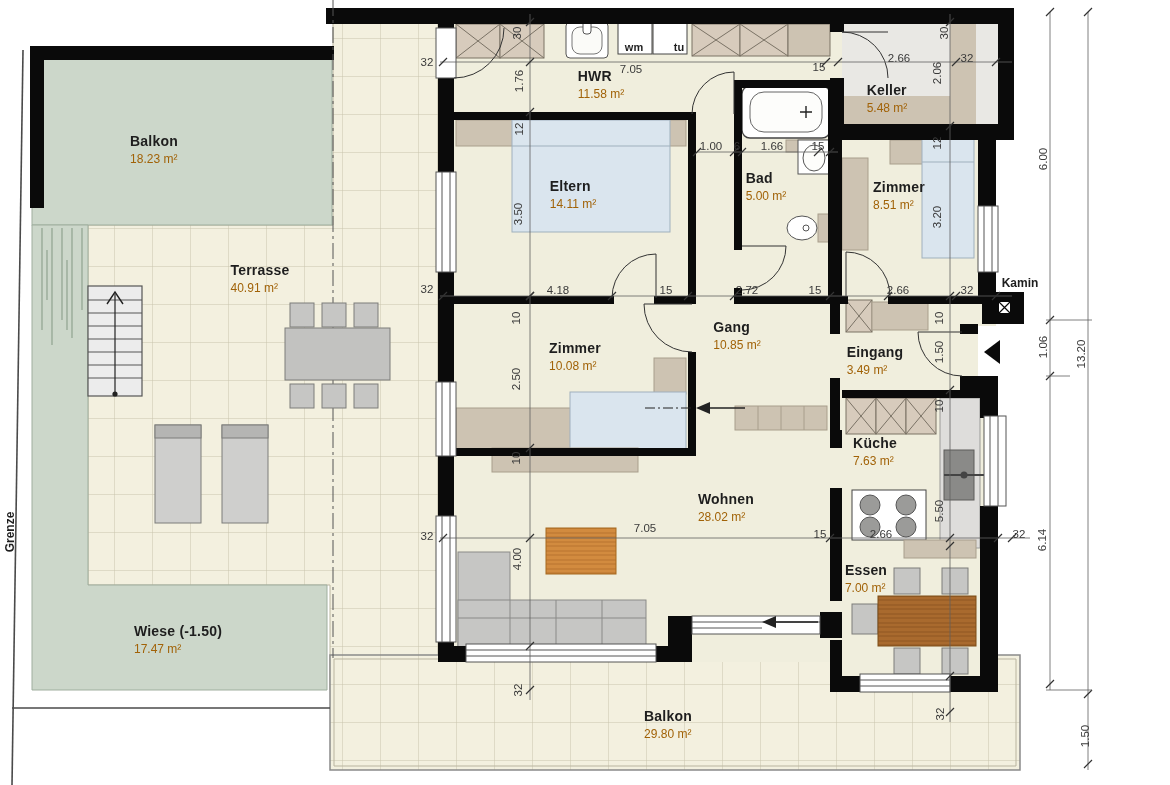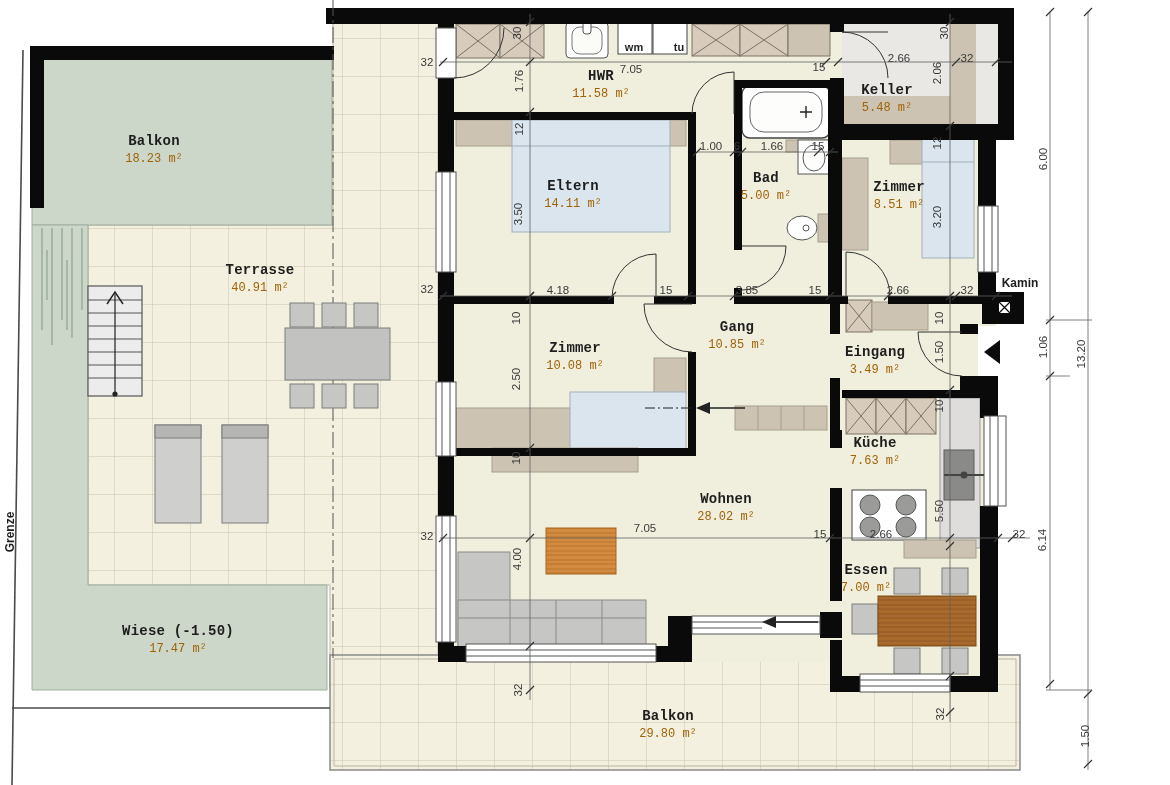--- a/index.html
+++ b/index.html
@@ -1,20 +1,20 @@
 <!DOCTYPE html>
 <html><head>
 <meta charset="utf-8">
 <style>
   html,body{margin:0;padding:0;background:#ffffff;}
   #plan{position:relative;width:1170px;height:785px;background:#ffffff;overflow:hidden;
         font-family:"Liberation Sans",sans-serif;}
   #plan svg{position:absolute;left:0;top:0;}
-  .lbl{position:absolute;transform:translate(-50%,-50%);text-align:center;white-space:nowrap;
-       color:#1e1e1e;pointer-events:none;font-family:Liberation Mono, monospace;}
+  .lbl{position:absolute;transform:translate(-50%,-50%);text-align:left;white-space:nowrap;
+       color:#1e1e1e;pointer-events:none;}
   .lbl .nm{display:block;font-weight:bold;font-size:14px;letter-spacing:.2px;}
   .lbl .ar{display:block;font-size:12px;color:#a16207;margin-top:3px;}
   .dim{position:absolute;font-size:11.5px;color:#3a3a3a;transform:translate(-50%,-50%);
        white-space:nowrap;background:rgba(255,255,255,.0);}
   .dim.v{transform:translate(-50%,-50%) rotate(-90deg);}
   .small-lb{position:absolute;font-size:11px;font-weight:bold;color:#1e1e1e;
             transform:translate(-50%,-50%);white-space:nowrap;text-align:center;}
   .grenze{position:absolute;font-size:12px;font-weight:bold;color:#1e1e1e;
           transform:translate(-50%,-50%) rotate(-90deg);}
 </style>
@@ -410,21 +410,21 @@
       <span class="dim v" style="left: 518px; top: 214px;">3.50</span>
       <span class="dim" style="left: 711px; top: 146px;">1.00</span>
       <span class="dim" style="left: 737px; top: 146px;">6</span>
       <span class="dim" style="left: 772px; top: 146px;">1.66</span>
       <span class="dim" style="left: 818px; top: 146px;">15</span>
       <span class="dim v" style="left: 937px; top: 143px;">12</span>
       <span class="dim v" style="left: 937px; top: 217px;">3.20</span>
       <span class="dim" style="left: 427px; top: 289px;">32</span>
       <span class="dim" style="left: 558px; top: 290px; text-align: right;">4.18</span>
       <span class="dim" style="left: 666px; top: 290px;">15</span>
-      <span class="dim" style="left: 747px; top: 290px;">3.85</span>
+      <span class="dim" style="left: 747px; top: 290px;">2.72</span>
       <span class="dim" style="left: 815px; top: 290px;">15</span>
       <span class="dim" style="left: 898px; top: 290px;">2.66</span>
       <span class="dim" style="left: 967px; top: 290px;">32</span>
       <span class="dim v" style="left: 516px; top: 318px;">10</span>
       <span class="dim v" style="left: 516px; top: 379px;">2.50</span>
       <span class="dim v" style="left: 516px; top: 458px;">10</span>
       <span class="dim v" style="left: 939px; top: 318px;">10</span>
       <span class="dim v" style="left: 939px; top: 352px;">1.50</span>
       <span class="dim v" style="left: 939px; top: 406px;">10</span>
       <span class="dim v" style="left: 939px; top: 511px;">5.50</span>

